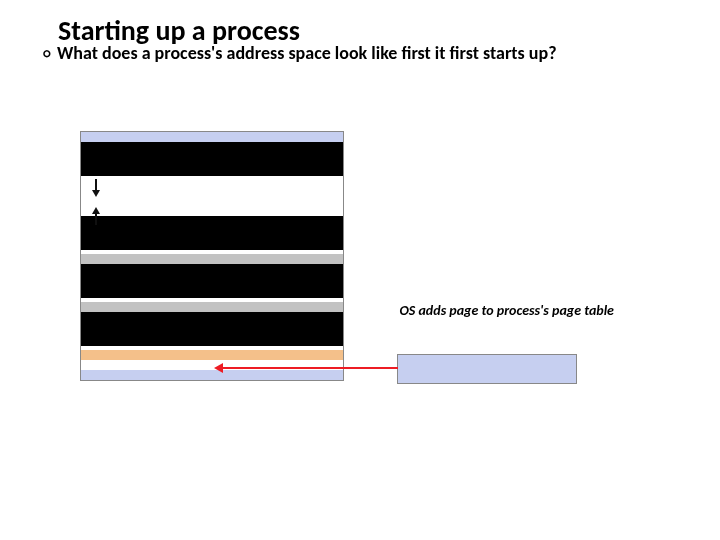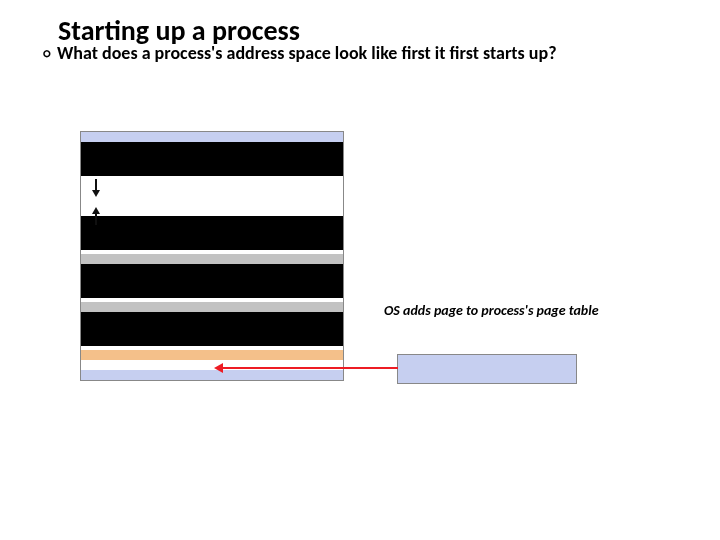--- a/index.html
+++ b/index.html
@@ -110,21 +110,21 @@
 
   
   .note {
     position: absolute;
     left: 384px;
     top: 302px;
     width: 230px;
     font-size: 14px;
     font-weight: 700;
     font-style: italic;
-    text-align: left;
+    text-align: right;
     line-height: 1.25;
   }
 
   
   .srcbox {
     position: absolute;
     left: 397px;
     top: 354px;
     width: 178px;
     height: 28px;

